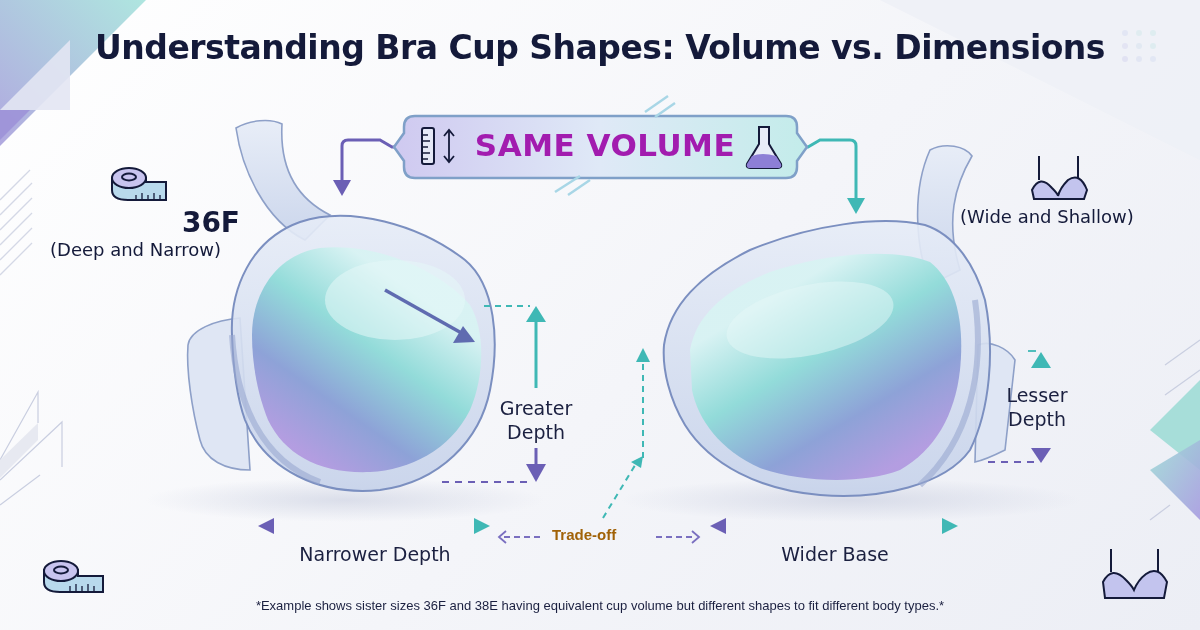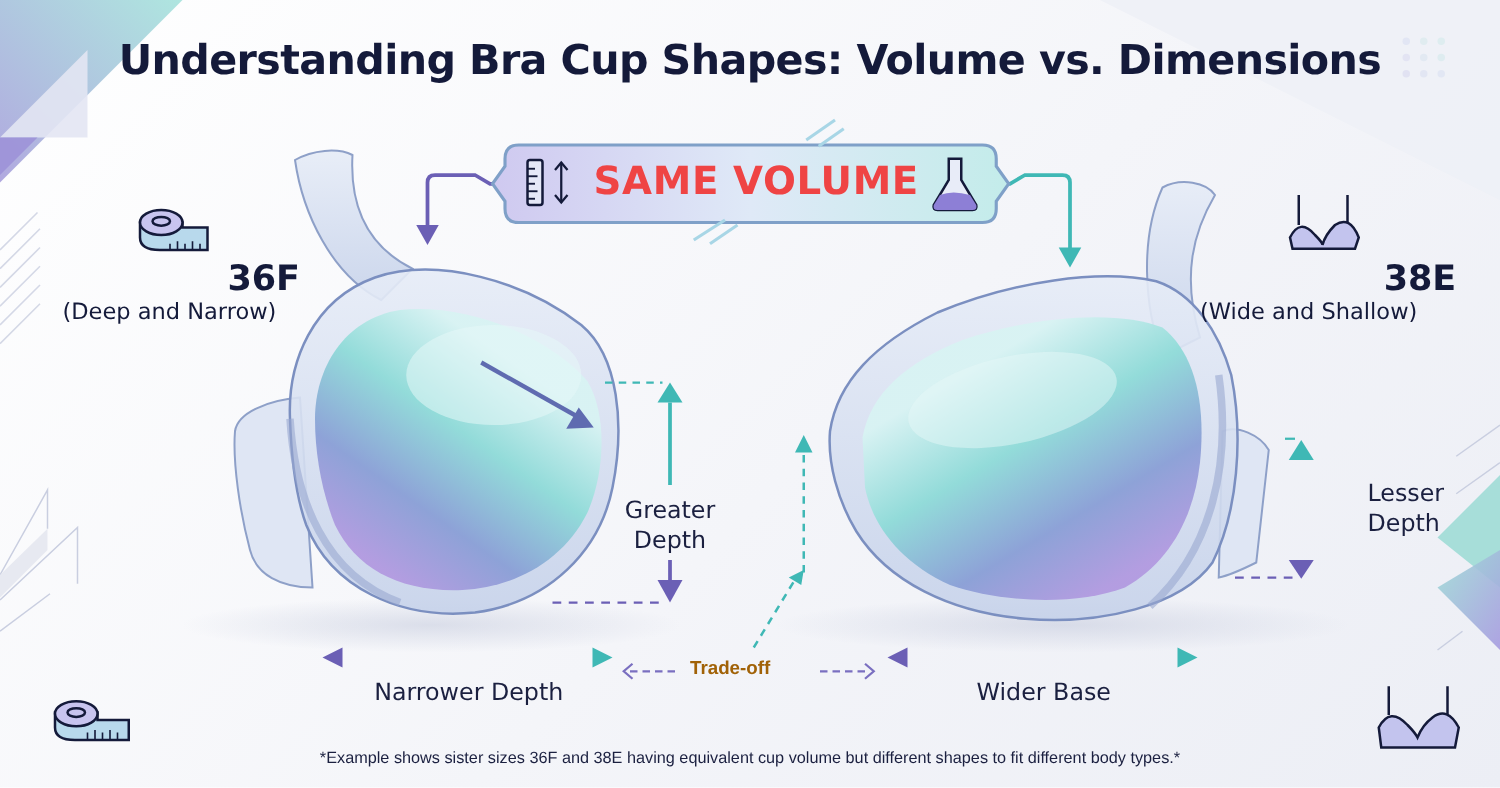--- a/index.html
+++ b/index.html
@@ -5,21 +5,21 @@
   html,body{margin:0;padding:0;}
   body{width:1200px;height:630px;overflow:hidden;position:relative;
     background:linear-gradient(135deg,#ffffff 0%,#f4f5f9 55%,#eceef5 100%);
     font-family:"Liberation Sans","DejaVu Sans",sans-serif;color:#141a3a;}
   .abs{position:absolute;}
   #bg{left:0;top:0;width:1200px;height:630px;}
   .title{left:0;top:28px;width:1200px;text-align:center;font-family:"DejaVu Sans",sans-serif;
     font-weight:bold;font-size:33px;letter-spacing:-0.5px;color:#141a3a;}
   .banner{left:402px;top:114px;width:396px;height:66px;}
   .banner-text{left:470px;top:127px;width:270px;text-align:center;font-family:"DejaVu Sans",sans-serif;
-    font-weight:bold;font-size:31px;color:#ef4444;letter-spacing:0.5px;}
+    font-weight:bold;font-size:31px;color:#a21caf;letter-spacing:0.5px;}
   .size{font-family:"DejaVu Sans",sans-serif;font-weight:bold;font-size:28px;color:#141a3a;text-align:right;}
   .sub{font-family:"DejaVu Sans",sans-serif;font-size:18px;color:#141a3a;text-align:left;}
   .lbl{font-family:"DejaVu Sans",sans-serif;font-size:19px;color:#1b2040;line-height:24px;text-align:center;}
   .trade{font-family:Liberation Sans, sans-serif;font-weight:bold;font-size:15px;color:#a16207;}
   .foot{left:0;top:598px;width:1200px;text-align:center;font-size:13px;color:#1b2040;}
 </style>
 </head>
 <body>
 
 <svg id="bg" class="abs" width="1200" height="630" viewBox="0 0 1200 630">
@@ -251,29 +251,28 @@
 <div class="abs banner-text">SAME VOLUME</div>
 
 <div class="abs" style="left:50px;top:160px;width:190px;">
   <div style="height:46px;"></div>
   <div class="size">36F</div>
   <div class="sub">(Deep and Narrow)</div>
 </div>
 
 <div class="abs" style="left:960px;top:160px;width:205px;">
   <div style="height:46px;"></div>
-  <div class="size">38E</div>
   <div class="sub">(Wide and Shallow)</div>
 </div>
 
 <div class="abs lbl" style="left:490px;top:396px;width:92px;">
   <div>Greater</div>
   <div>Depth</div>
 </div>
-<div class="abs lbl" style="left:1086px;top:383px;width:80px;text-align:left;padding-left:8px;">
+<div class="abs lbl" style="left:989px;top:383px;width:80px;text-align:center;padding-left:8px;">
   <div>Lesser</div>
   <div>Depth</div>
 </div>
 
 <div class="abs lbl" style="left:270px;top:542px;width:210px;">Narrower Depth</div>
 <div class="abs lbl" style="left:730px;top:542px;width:210px;">Wider Base</div>
 <div class="abs trade" style="left:552px;top:526px;">Trade-off</div>
 
 <div class="abs foot">*Example shows sister sizes 36F and 38E having equivalent cup volume but different shapes to fit different body types.*</div>
 

